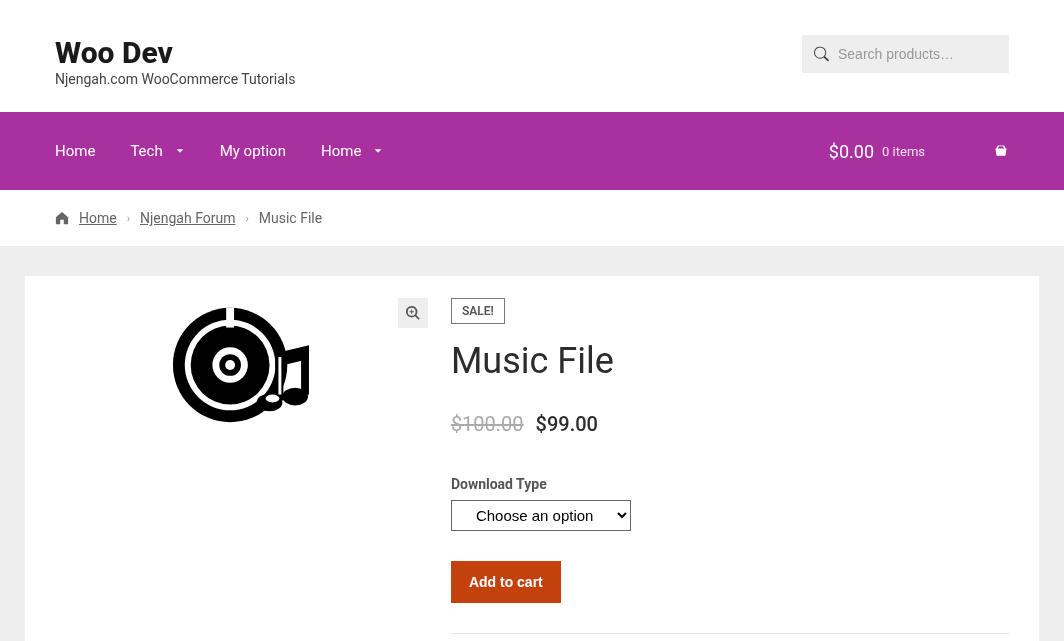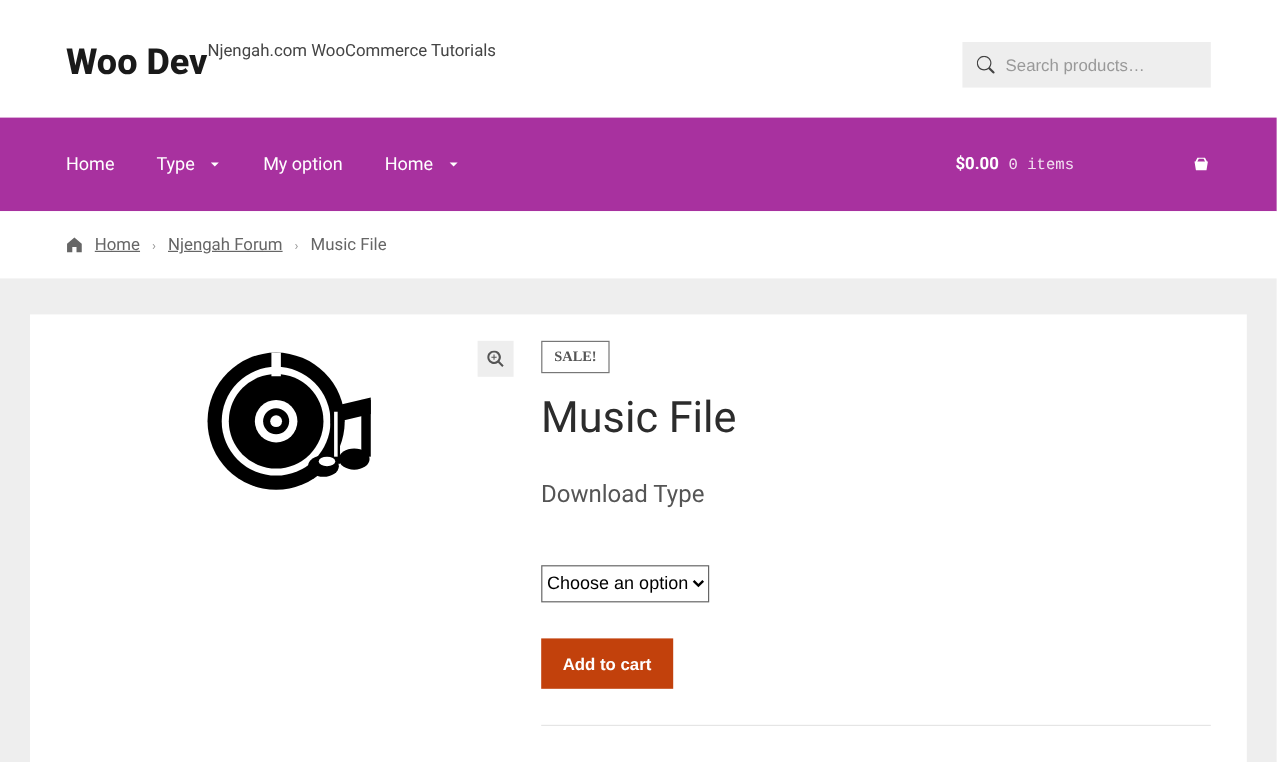--- a/index.html
+++ b/index.html
@@ -14,21 +14,21 @@
     }
     .header-top {
       display: flex;
       justify-content: space-between;
       align-items: flex-start;
       padding: 35px 55px 25px 55px;
       background: #fff;
     }
     .site-branding {
       display: flex;
-      flex-direction: row;
+      flex-direction: column;
     }
     .site-title {
       font-size: 30px;
       font-weight: 800;
       color: #1a1a1a;
       line-height: 1.2;
     }
     .site-tagline {
       font-size: 14px;
       color: #444;
@@ -83,28 +83,27 @@
       width: 10px;
       height: 10px;
     }
     .cart-info {
       display: flex;
       align-items: center;
       gap: 8px;
       color: #fff;
     }
     .cart-total {
-      font-size: 14px;
-      font-weight: 700;
+      font-size: 18px;
+      font-weight: 400;
     }
     .cart-items {
       font-size: 13px;
       opacity: 0.85;
-      margin-right: 90px;
-      font-family: Liberation Mono, monospace;
+      margin-right: 60px;
     }
     .basket-icon {
       width: 16px;
       height: 16px;
     }
     .breadcrumb {
       padding: 20px 55px;
       display: flex;
       align-items: center;
       gap: 10px;
@@ -168,21 +167,20 @@
       padding: 22px 30px 30px 0;
     }
     .sale-badge {
       display: inline-block;
       border: 1px solid #777;
       padding: 5px 10px;
       font-size: 12px;
       color: #555;
       font-weight: 600;
       margin-bottom: 16px;
-      font-family: Liberation Serif, serif;
     }
     .product-title {
       font-size: 36px;
       font-weight: 400;
       color: #2c2c2c;
       margin-bottom: 30px;
     }
     .price-row {
       margin-bottom: 40px;
     }
@@ -192,32 +190,32 @@
       text-decoration: line-through;
       margin-right: 8px;
     }
     .new-price {
       font-size: 20px;
       color: #2c2c2c;
       font-weight: 500;
     }
     .variation-label {
       display: block;
-      font-size: 20px;
+      font-size: 14px;
       color: #555;
       margin-bottom: 8px;
+      font-weight: bold;
     }
     .variation-select {
-      padding: 5px 0;
+      padding: 5px 20px;
       font-size: 15px;
       border: 1px solid #666;
       background: #fff;
       min-width: 130px;
       margin-bottom: 30px;
-      margin-top: 40px;
     }
     .add-to-cart-btn {
       background: #c2410c;
       color: #fff;
       border: none;
       padding: 13px 18px;
       font-size: 14px;
       font-weight: 600;
       cursor: pointer;
     }
@@ -242,21 +240,21 @@
     <input type="text" class="search-input" placeholder="Search products…" style="">
   </div>
 </div>
 
 <nav class="nav-bar">
   <ul class="nav-menu">
     <li class="nav-item">
       <span>Home</span>
     </li>
     <li class="nav-item">
-      <span>Type</span>
+      <span>Tech</span>
       <svg class="chevron" viewBox="0 0 12 12" fill="currentColor">
           <path d="M2 4l4 4 4-4z"></path>
         </svg>
     </li>
     <li class="nav-item">
       <span>My option</span>
     </li>
     <li class="nav-item">
       <span>Home</span>
       <svg class="chevron" viewBox="0 0 12 12" fill="currentColor">
@@ -311,20 +309,24 @@
       </div>
       <div class="zoom-btn">
         <svg width="14" height="14" viewBox="0 0 16 16" fill="currentColor">
           <path d="M6.5 0a6.5 6.5 0 0 1 5.25 10.34l3.96 3.95-1.42 1.42-3.95-3.96A6.5 6.5 0 1 1 6.5 0zm0 2a4.5 4.5 0 1 0 0 9 4.5 4.5 0 0 0 0-9zM6 4h1v2h2v1H7v2H6V7H4V6h2V4z"></path>
         </svg>
       </div>
     </div>
     <div class="product-info">
       <span class="sale-badge">SALE!</span>
       <h1 class="product-title">Music File</h1>
+      <div class="price-row">
+        <span class="old-price">$100.00</span>
+        <span class="new-price">$99.00</span>
+      </div>
       <label class="variation-label">Download Type</label>
       <select class="variation-select">
         <option>Choose an option</option>
       </select>
       <div>
         <button class="add-to-cart-btn">Add to cart</button>
       </div>
       <hr>
     </div>
   </div>

